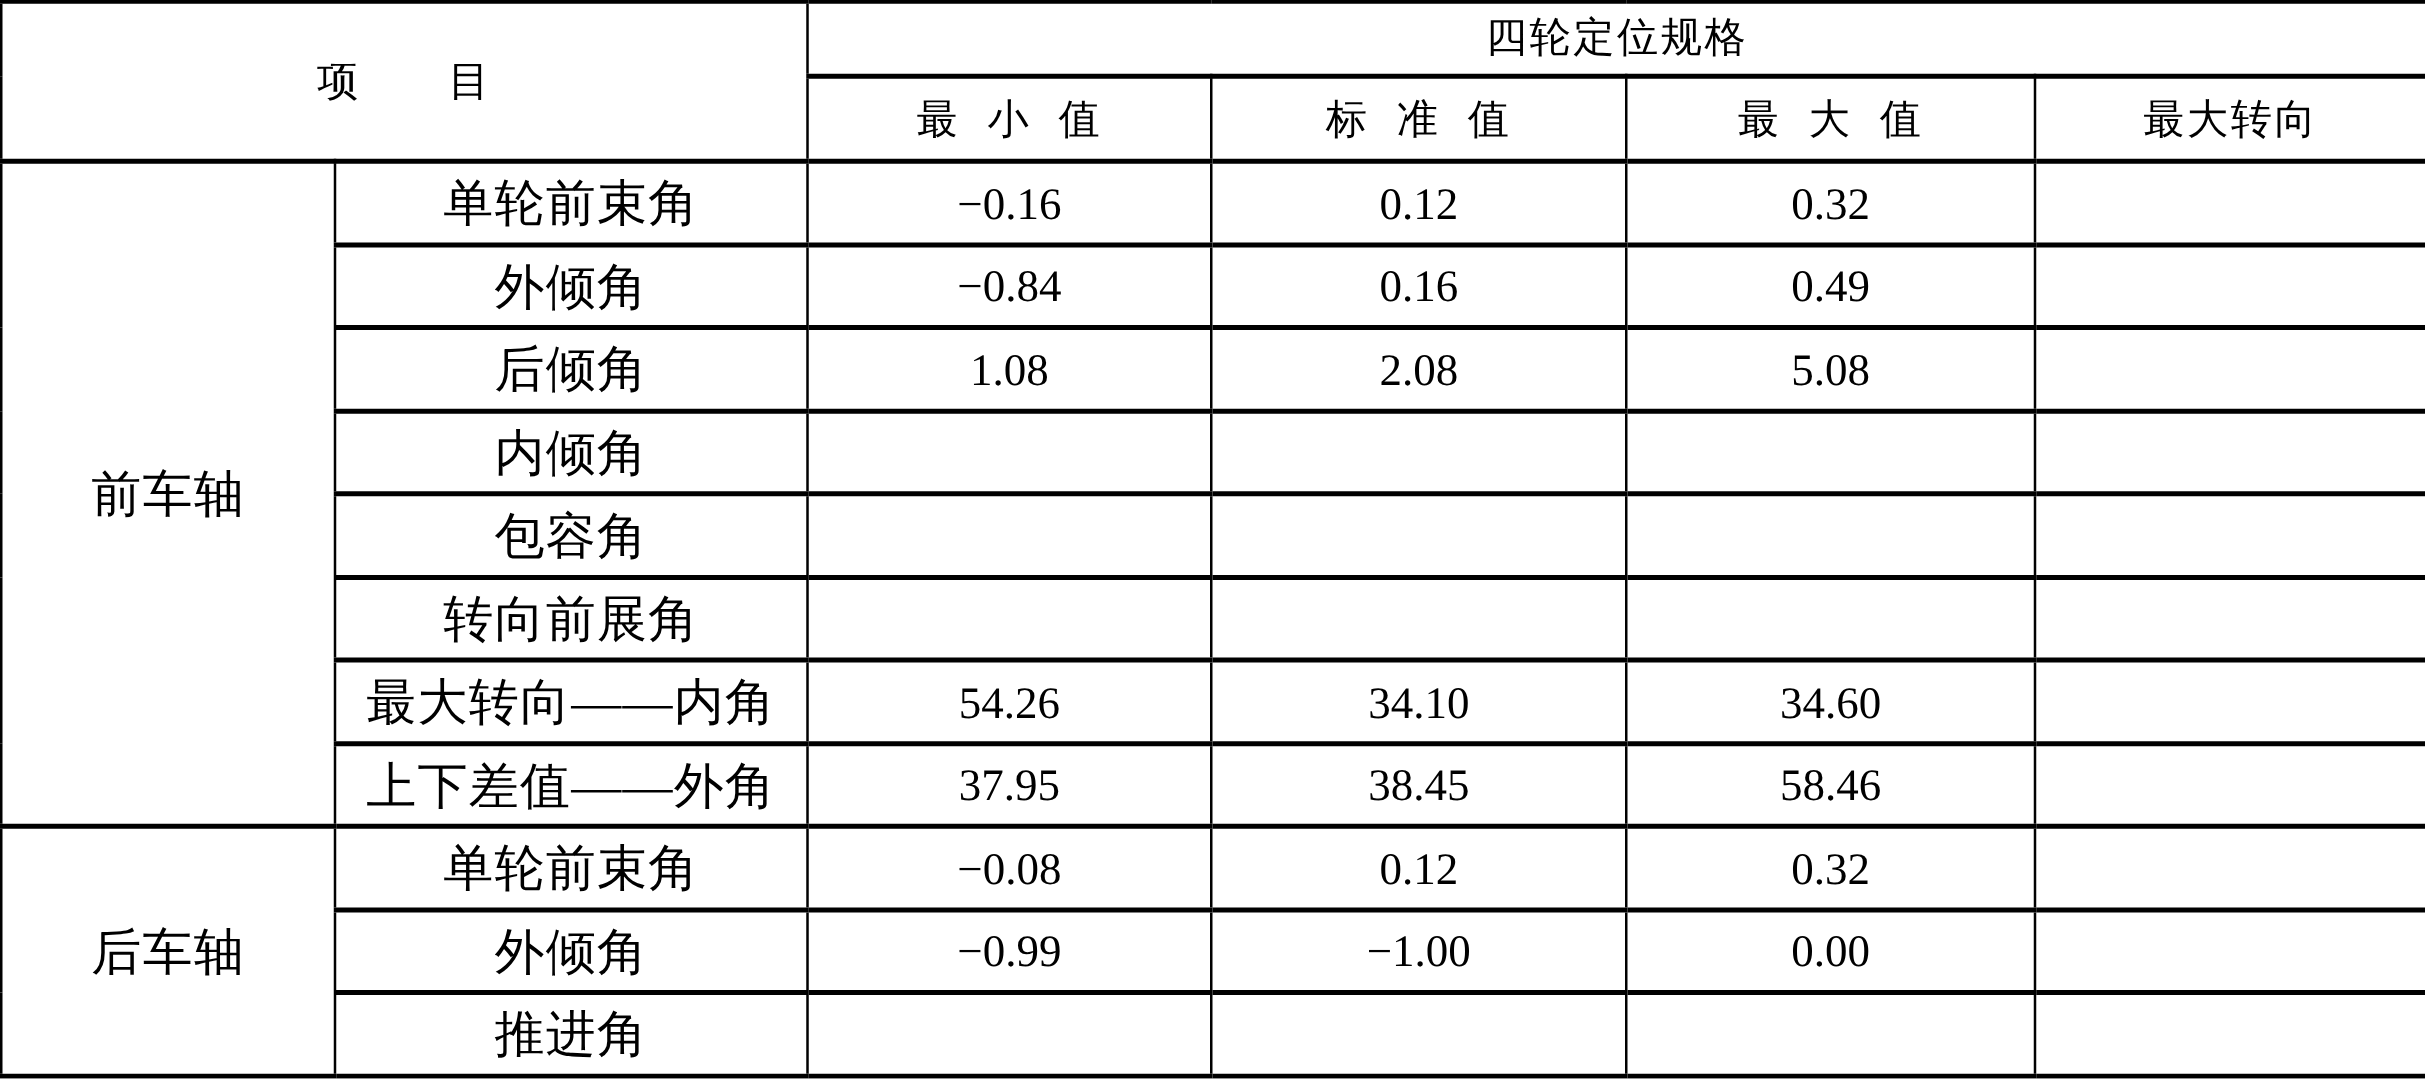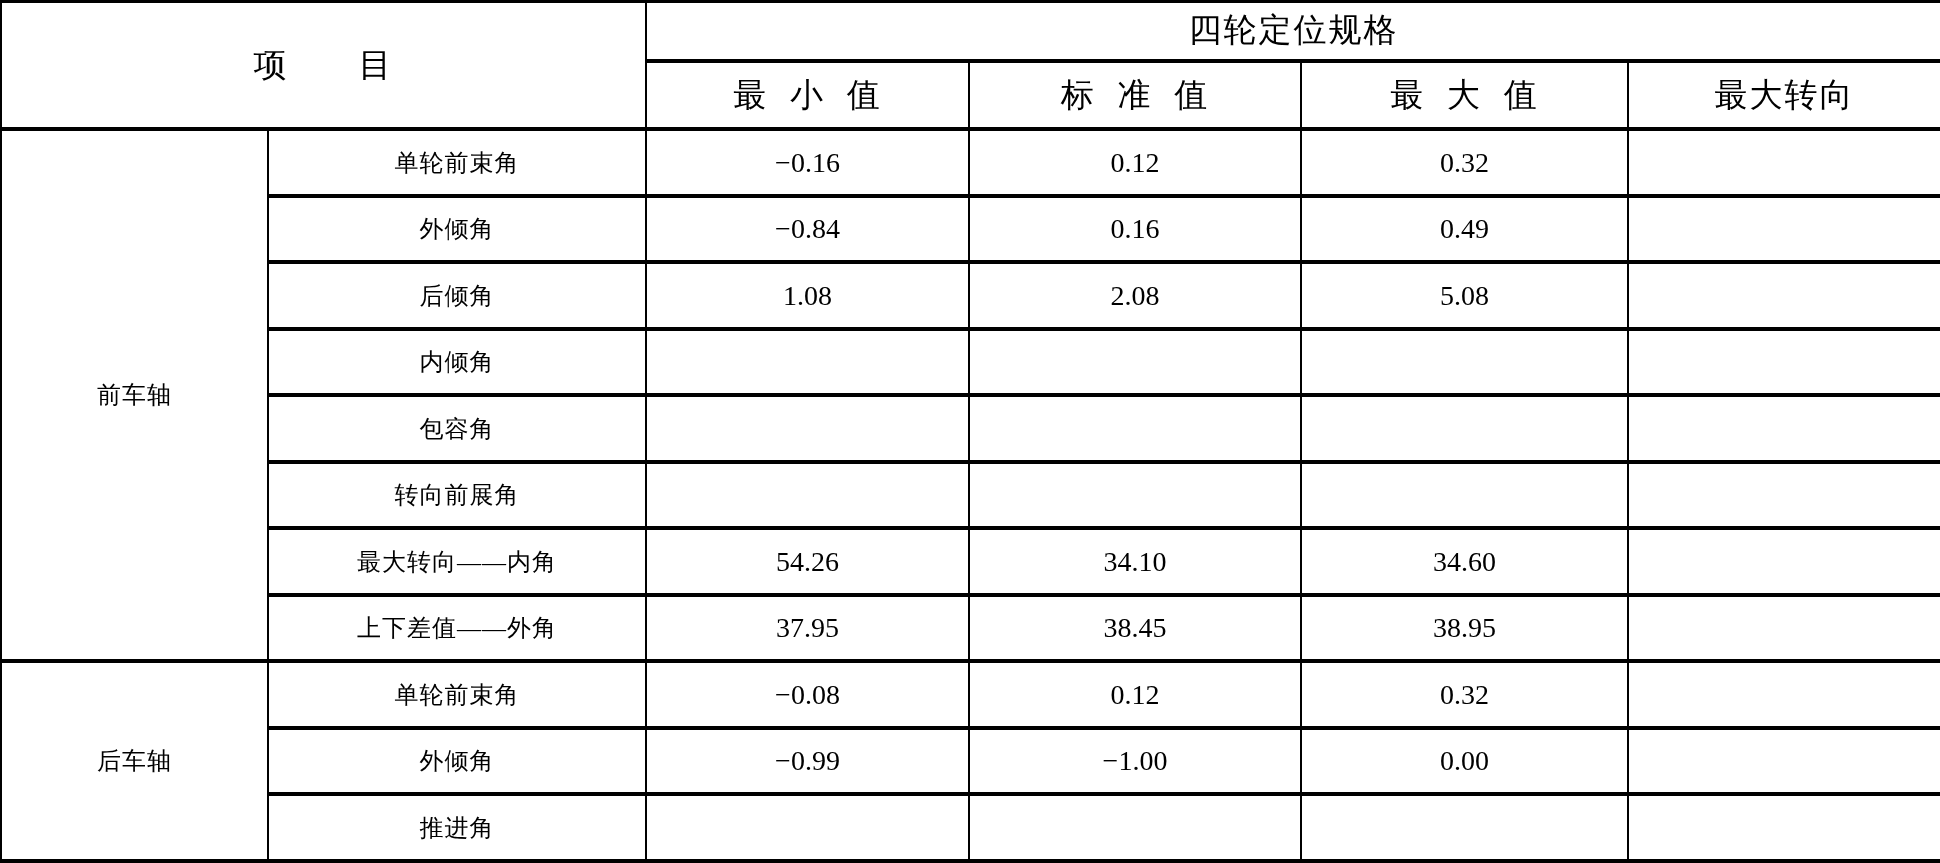--- a/index.html
+++ b/index.html
@@ -31,29 +31,29 @@
     vertical-align: middle;
     padding: 0;
     overflow: hidden;
     white-space: nowrap;
   }
   
   tr.r-spec td { border-top-width: 3px; }
   td.first-col { border-left-width: 3px; }
 
   .cjk {
-    font-size: 24px;
+    font-size: 40px;
     letter-spacing: 1px;
   }
   .hdr {
     font-size: 33px;
     letter-spacing: 2px;
   }
   .num {
-    font-size: 28px;
+    font-size: 36px;
   }
   tr.r-spec  { height: 59px; }
   tr.r-sub   { height: 68px; font-family: Liberation Mono, monospace; }
   tr.r-body  { height: 66px; }
 </style>
 </head>
 <body>
 
 <div class="page">
   <table class="spec-table">
@@ -126,21 +126,21 @@
       <td class="cjk">最大转向——内角</td>
       <td class="num">54.26</td>
       <td class="num">34.10</td>
       <td class="num">34.60</td>
       <td class="num"></td>
     </tr>
     <tr class="r-body">
       <td class="cjk">上下差值——外角</td>
       <td class="num">37.95</td>
       <td class="num">38.45</td>
-      <td class="num">38.95</td>
+      <td class="num">58.46</td>
       <td class="num"></td>
     </tr>
 
     <tr class="r-body">
       <td class="cjk first-col" rowspan="3">后车轴</td>
       <td class="cjk">单轮前束角</td>
       <td class="num">−0.08</td>
       <td class="num">0.12</td>
       <td class="num">0.32</td>
       <td class="num"></td>

